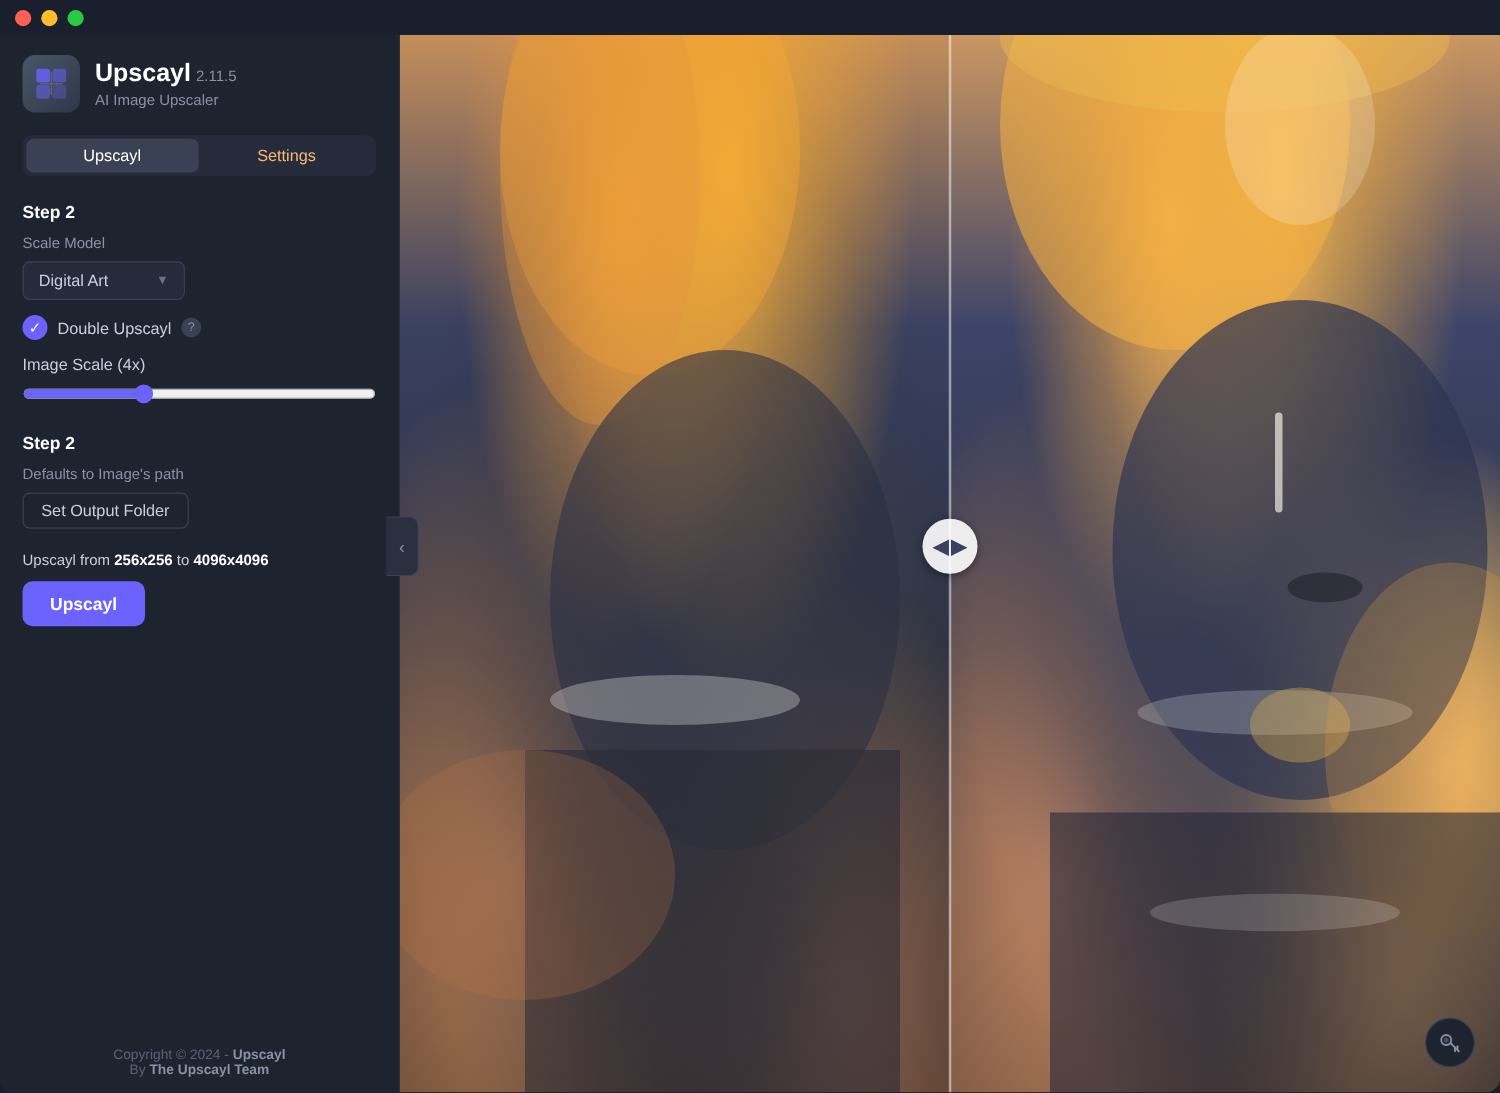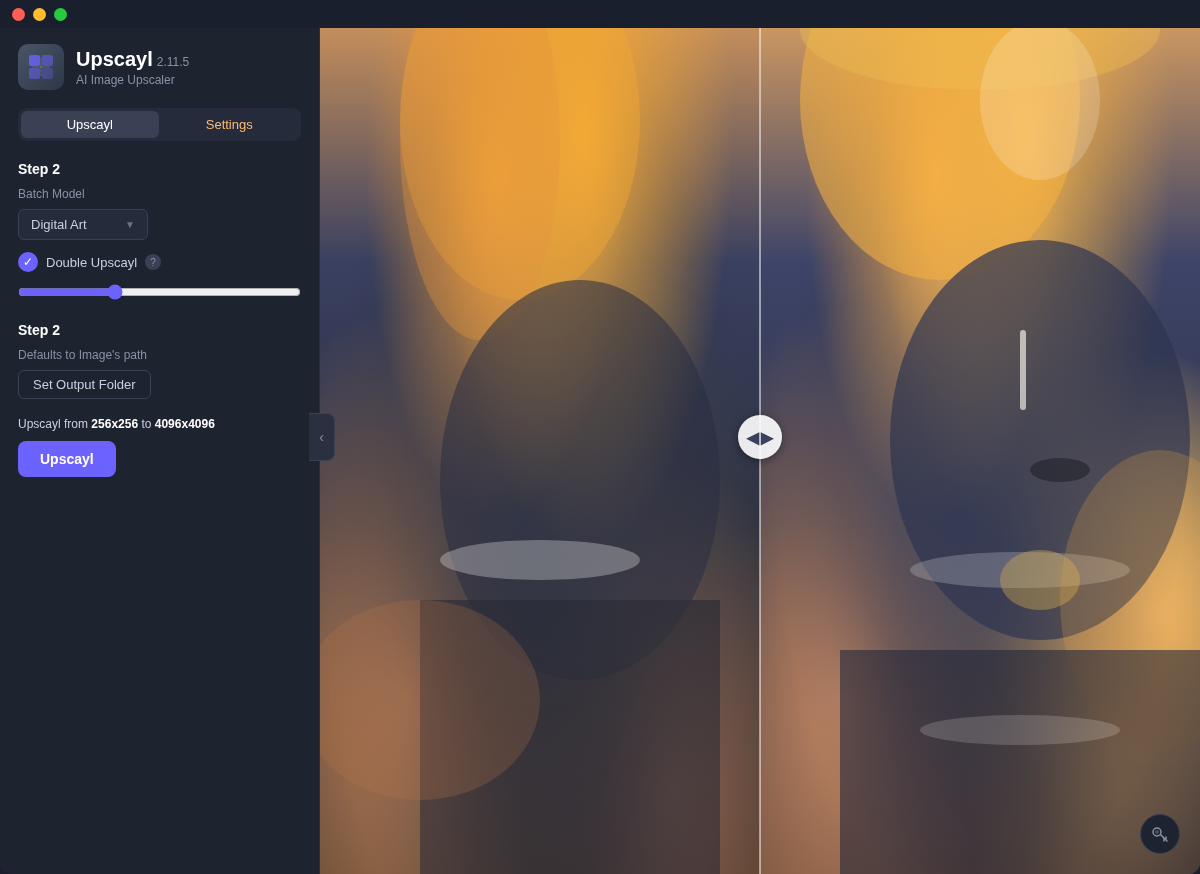--- a/index.html
+++ b/index.html
@@ -454,34 +454,35 @@
 
     <div class="tab-group">
       <button class="tab-btn active">Upscayl</button>
       <button class="tab-btn inactive">Settings</button>
     </div>
 
 
 
     <div class="step-section">
       <div class="step-title">Step 2</div>
-      <div class="step-sublabel">Batch Model</div>
+      <div class="step-sublabel">Scale Model</div>
       <div class="model-select">
         <span>Digital Art</span>
         <span style="color:#6b7280;font-size:10px;">▼</span>
       </div>
 
       <div class="double-row" style="margin-top:12px;">
         <div class="check-icon">
           <span>✓</span>
         </div>
         <span class="double-label">Double Upscayl</span>
         <div class="help-badge">?</div>
       </div>
 
+      <div class="scale-label">Image Scale (4x)</div>
       <input type="range" min="1" max="4" value="2" style="">
     </div>
 
     <div class="step-section">
       <div class="step-title">Step 2</div>
       <div class="step-sublabel">Defaults to Image's path</div>
       <button class="outline-btn">Set Output Folder</button>
     </div>
 
     <div class="step-section">
@@ -489,20 +490,30 @@
         <span>Upscayl from </span>
         <strong>256x256</strong>
         <span> to </span>
         <strong>4096x4096</strong>
       </div>
       <button class="upscayl-btn">Upscayl</button>
     </div>
 
   </div>
 
+  <div class="sidebar-footer">
+    <div>
+      <span>Copyright © 2024 -</span>
+      <strong>Upscayl</strong>
+    </div>
+    <div>
+      <span>By</span>
+      <strong>The Upscayl Team</strong>
+    </div>
+  </div>
 
   <div class="collapse-btn">
     <span>‹</span>
   </div>
 </div>
 
 <div class="main-area">
   <div class="image-container">
 
     <div class="before-image">

